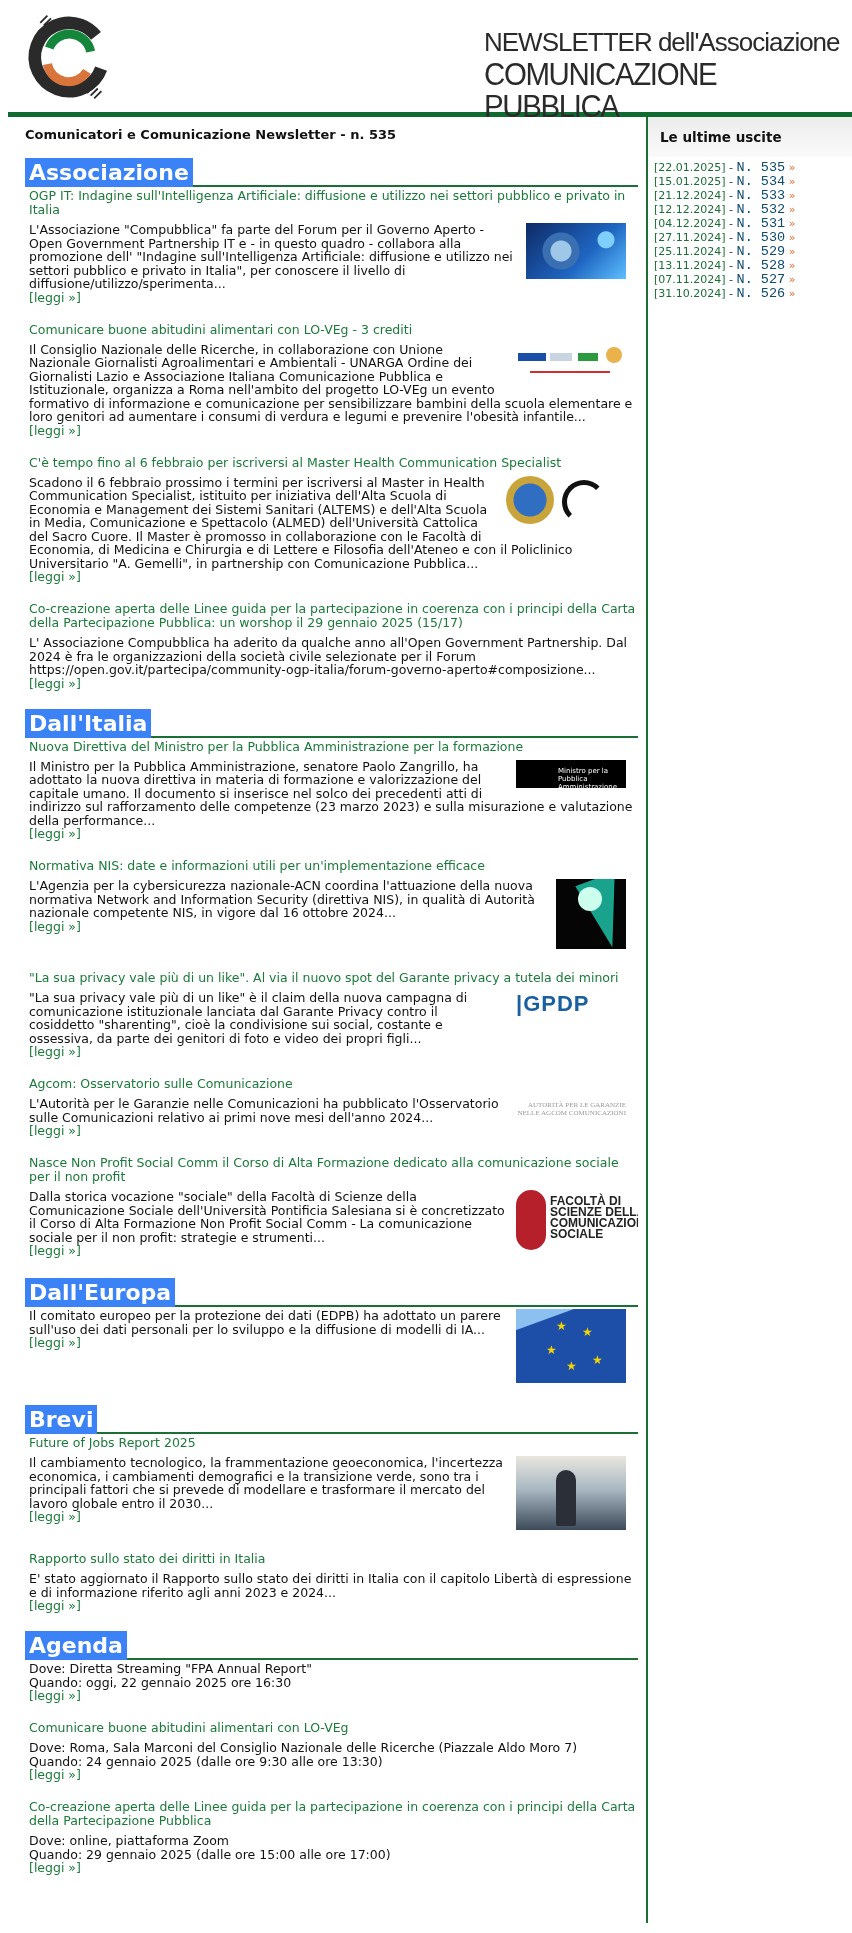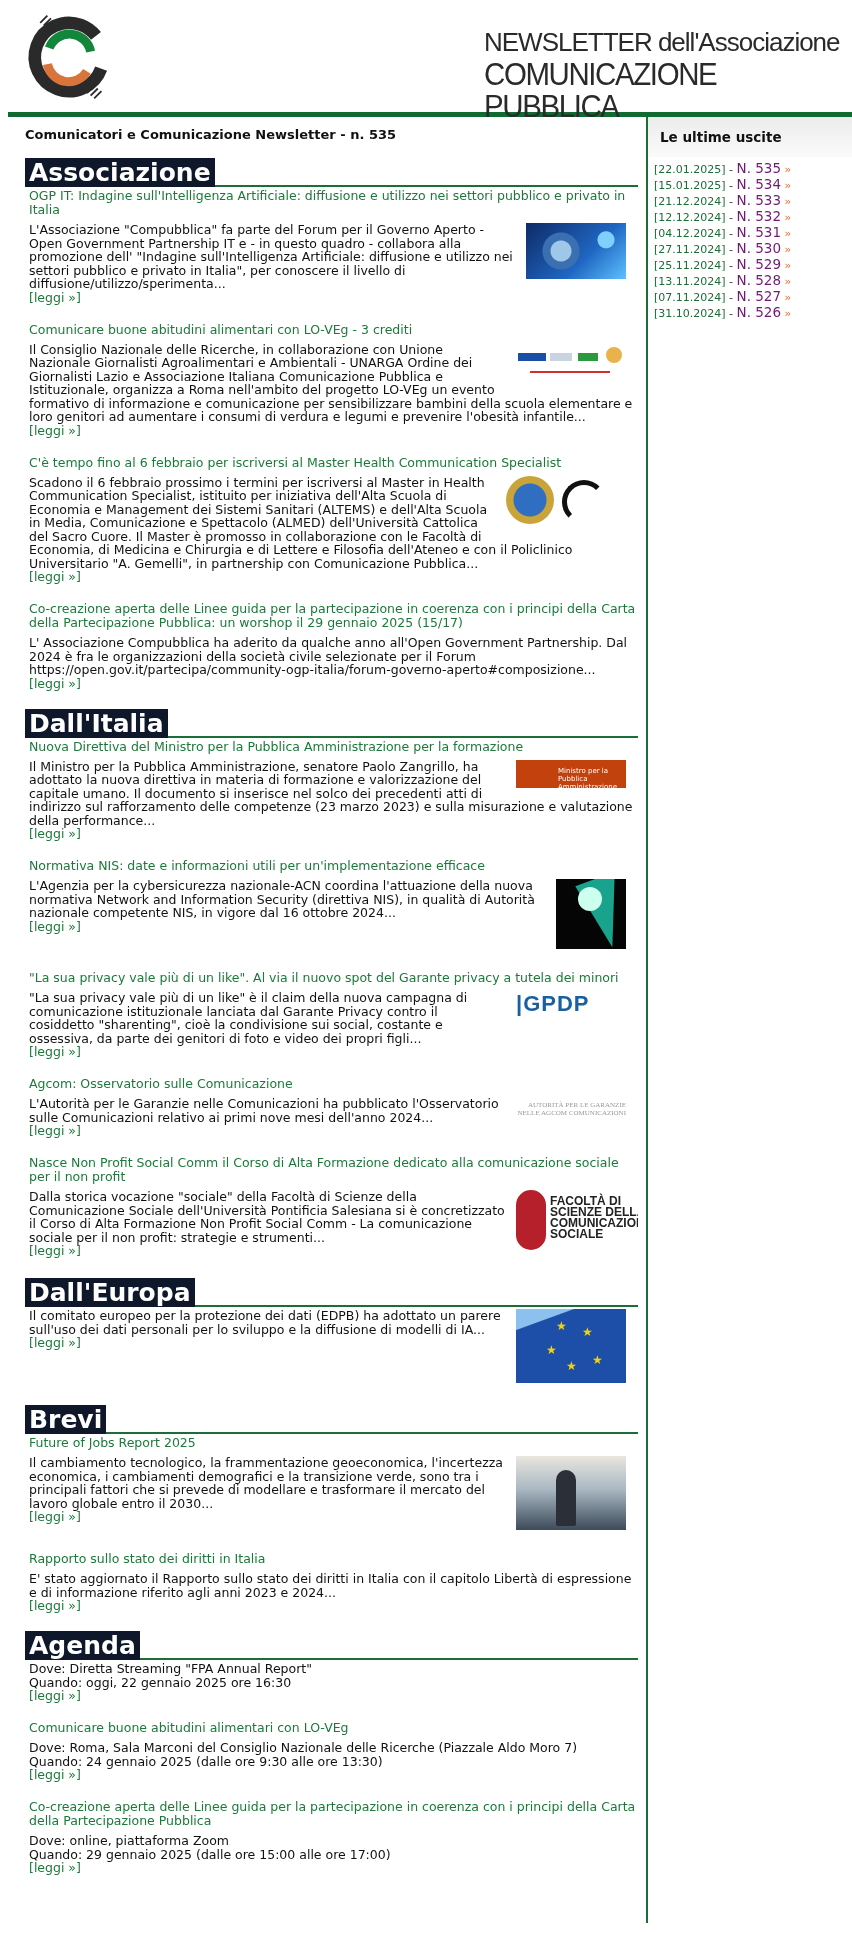--- a/index.html
+++ b/index.html
@@ -16,44 +16,44 @@
   .green-bar { height: 5px; background: #0f6b2f; margin-left: 8px; margin-right: 0; }
 
   .layout { display: flex; margin-left: 8px; }
   .main { width: 640px; padding: 8px 8px 30px 9px; border-right: 2px solid #1b6e36; }
   .sidebar { width: 204px; }
 
   .nl-title { font-weight: bold; font-size: 13px; margin: 2px 0 16px 8px; color: #111; }
 
   .section { margin-left: 8px; margin-top: 10px; }
   .section-head { display: flex; align-items: flex-end; border-bottom: 2px solid #1b6e36; margin-bottom: 2px; }
-  .section-label { background: #0f172a; color: #fff; font-weight: bold; font-size: 25px; padding: 3px 4px 2px 4px; line-height: 24px; margin-bottom: -2px; }
+  .section-label { background: #3b82f6; color: #fff; font-weight: bold; font-size: 22px; padding: 3px 4px 2px 4px; line-height: 24px; margin-bottom: -2px; }
 
   .article { padding-left: 4px; margin-bottom: 18px; overflow: hidden; }
   .art-title { color: #1b7a3a; font-size: 12.5px; line-height: 14px; margin-bottom: 6px; cursor: pointer; }
   .art-body { font-size: 12.5px; line-height: 13.5px; color: #111; }
   .art-img { float: right; margin: 0 12px 4px 10px; }
   .leggi { color: #1b7a3a; font-size: 12.5px; cursor: pointer; display: block; line-height: 14px; }
 
   .sidebar-head { background: linear-gradient(to bottom, #ececec, #fafafa); padding: 10px 12px; font-weight: bold; font-size: 13.5px; height: 40px; line-height: 20px; }
   .issue-list { padding: 4px 0 0 6px; }
   .issue { font-size: 11px; line-height: 14px; white-space: nowrap; cursor: pointer; }
   .issue .d { color: #1b6e36; }
   .issue .sep { color: #333; }
-  .issue .n { color: #701a75; font-size: 13.5px; }
+  .issue .n { color: #0c4a6e; font-size: 13.5px; font-family: Liberation Mono, monospace; }
   .issue .r { color: #e07030; font-size: 11px; }
 
   
   .img-ai { width: 100px; height: 56px; background: radial-gradient(circle at 35% 50%, #9fc7e8 0 10px, #3a6fb2 11px 18px, transparent 19px), radial-gradient(circle at 80% 30%, #7fd0ff 0 8px, transparent 9px), linear-gradient(135deg, #0e2a66, #1f66c2 60%, #5ec0ff); }
   .img-loveg { width: 110px; height: 40px; background: #fff; position: relative; }
   .img-loveg span { position: absolute; top: 10px; height: 8px; }
   .img-master { width: 120px; height: 52px; position: relative; }
   .img-master .seal { position: absolute; left: 0; top: 0; width: 48px; height: 48px; border-radius: 50%; background: radial-gradient(circle, #2f6ec0 0 16px, #c9a43a 17px 23px); }
   .img-master .arc { position: absolute; left: 56px; top: 4px; width: 44px; height: 44px; border: 5px solid #111; border-radius: 50%; border-right-color: transparent; border-bottom-color: transparent; }
-  .img-mpa { width: 110px; height: 28px; background: #c2410c; color: #fff; font-size: 7px; padding: 7px 0 14px 42px; line-height: 8px; }
+  .img-mpa { width: 110px; height: 28px; background: #000000; color: #fff; font-size: 7px; padding: 7px 0 14px 42px; line-height: 8px; }
   .img-nis { width: 70px; height: 70px; background: #050505; position: relative; overflow: hidden; }
   .img-nis .beam { position: absolute; left: 18px; top: 0; width: 0; height: 0; border-left: 14px solid transparent; border-right: 28px solid transparent; border-top: 70px solid #1aa38c; transform: rotate(-20deg); transform-origin: top; }
   .img-nis .globe { position: absolute; left: 22px; top: 8px; width: 24px; height: 24px; border-radius: 50%; background: #cfe; }
   .img-gpdp { width: 110px; height: 26px; color: #1a5fa0; font-weight: bold; font-size: 22px; line-height: 26px; font-family: "Liberation Sans", sans-serif; letter-spacing: 1px; }
   .img-agcom { width: 110px; height: 28px; color: #999; font-size: 7px; line-height: 8px; text-align: right; padding-top: 4px; font-family: "Liberation Serif", serif; }
   .img-fsc { width: 110px; height: 66px; color: #222; position: relative; }
   .img-fsc .seal { position: absolute; left: 0; top: 0; width: 30px; height: 60px; border-radius: 15px; background: #b5202a; }
   .img-fsc .txt { position: absolute; left: 34px; top: 6px; font-family: "Liberation Sans", sans-serif; font-weight: bold; font-size: 12px; line-height: 11px; }
   .img-eu { width: 110px; height: 74px; background: linear-gradient(160deg, #8cc0ef 0 18%, #1e4fa8 19% 100%); position: relative; }
   .img-eu i { position: absolute; color: #f5d400; font-style: normal; font-size: 12px; }

